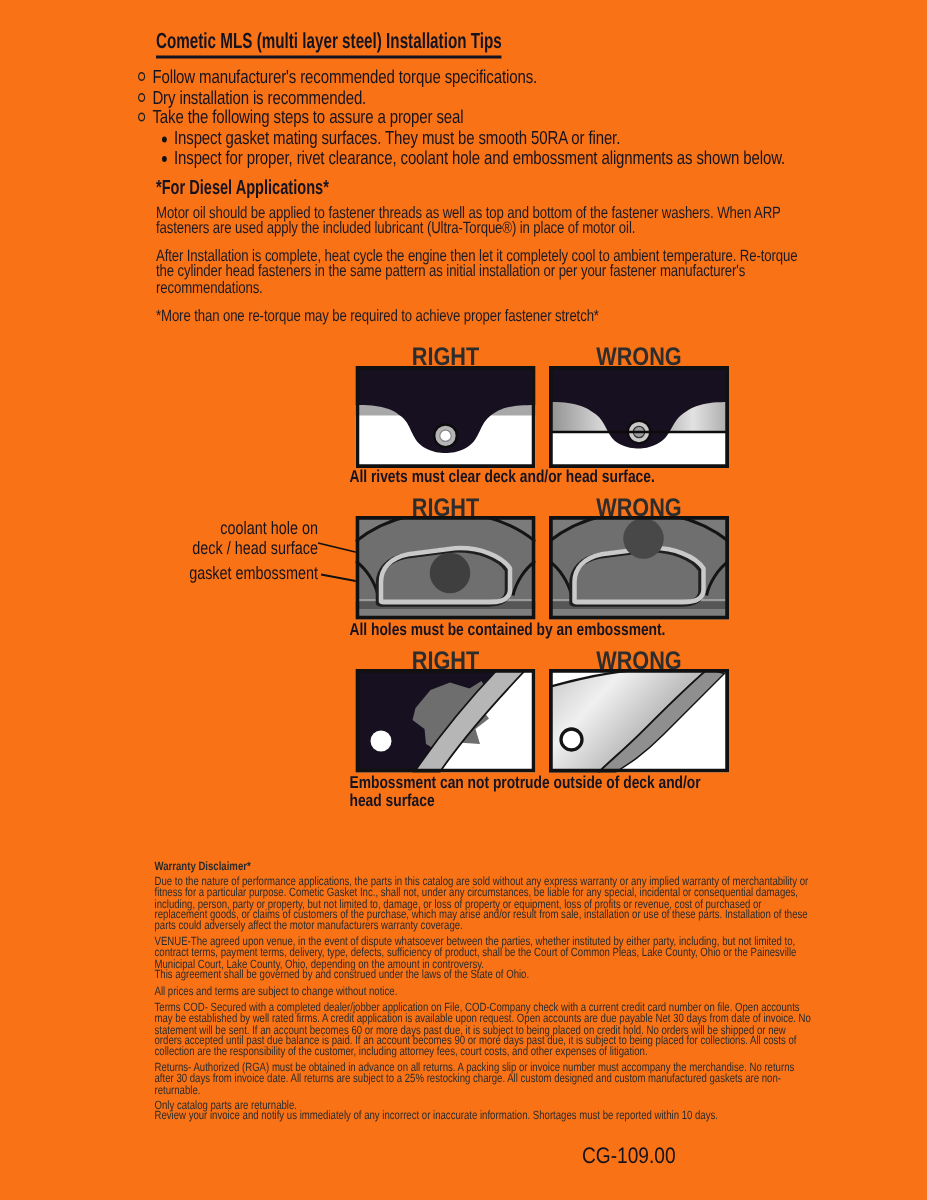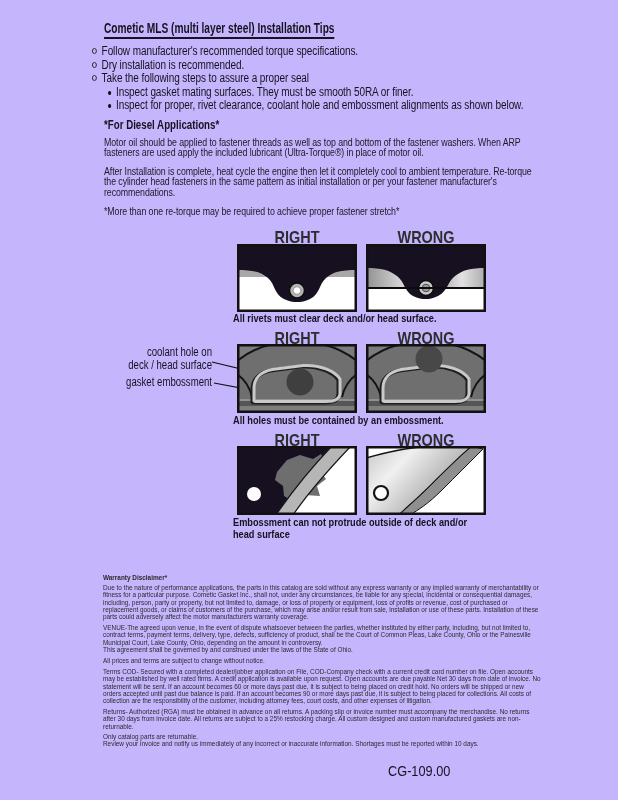--- a/index.html
+++ b/index.html
@@ -1,16 +1,16 @@
 <!DOCTYPE html>
 <html><head>
 <meta charset="utf-8">
 <style>
   html,body{margin:0;padding:0;background:#fff;}
-  #page{position:relative;width:618px;height:800px;background:#c4b5fd;overflow:hidden;
+  #page{position:relative;width:618px;height:800px;background:#f97316;overflow:hidden;
         font-family:"Liberation Sans", sans-serif;color:#15131f;}
   .abs{position:absolute;}
   .cond{transform:scaleX(0.8);transform-origin:0 0;}
 
   .title{left:104px;top:20px;font-size:14.5px;font-weight:bold;white-space:nowrap;
          border-bottom:2px solid #15131f;padding-bottom:1px;
          transform:scaleX(0.70);transform-origin:0 0;}
 
   .bullets{left:92px;top:45px;width:620px;font-size:12.5px;letter-spacing:-0.1px;line-height:13.5px;}
   .b-item{white-space:nowrap;margin-bottom:0;}

